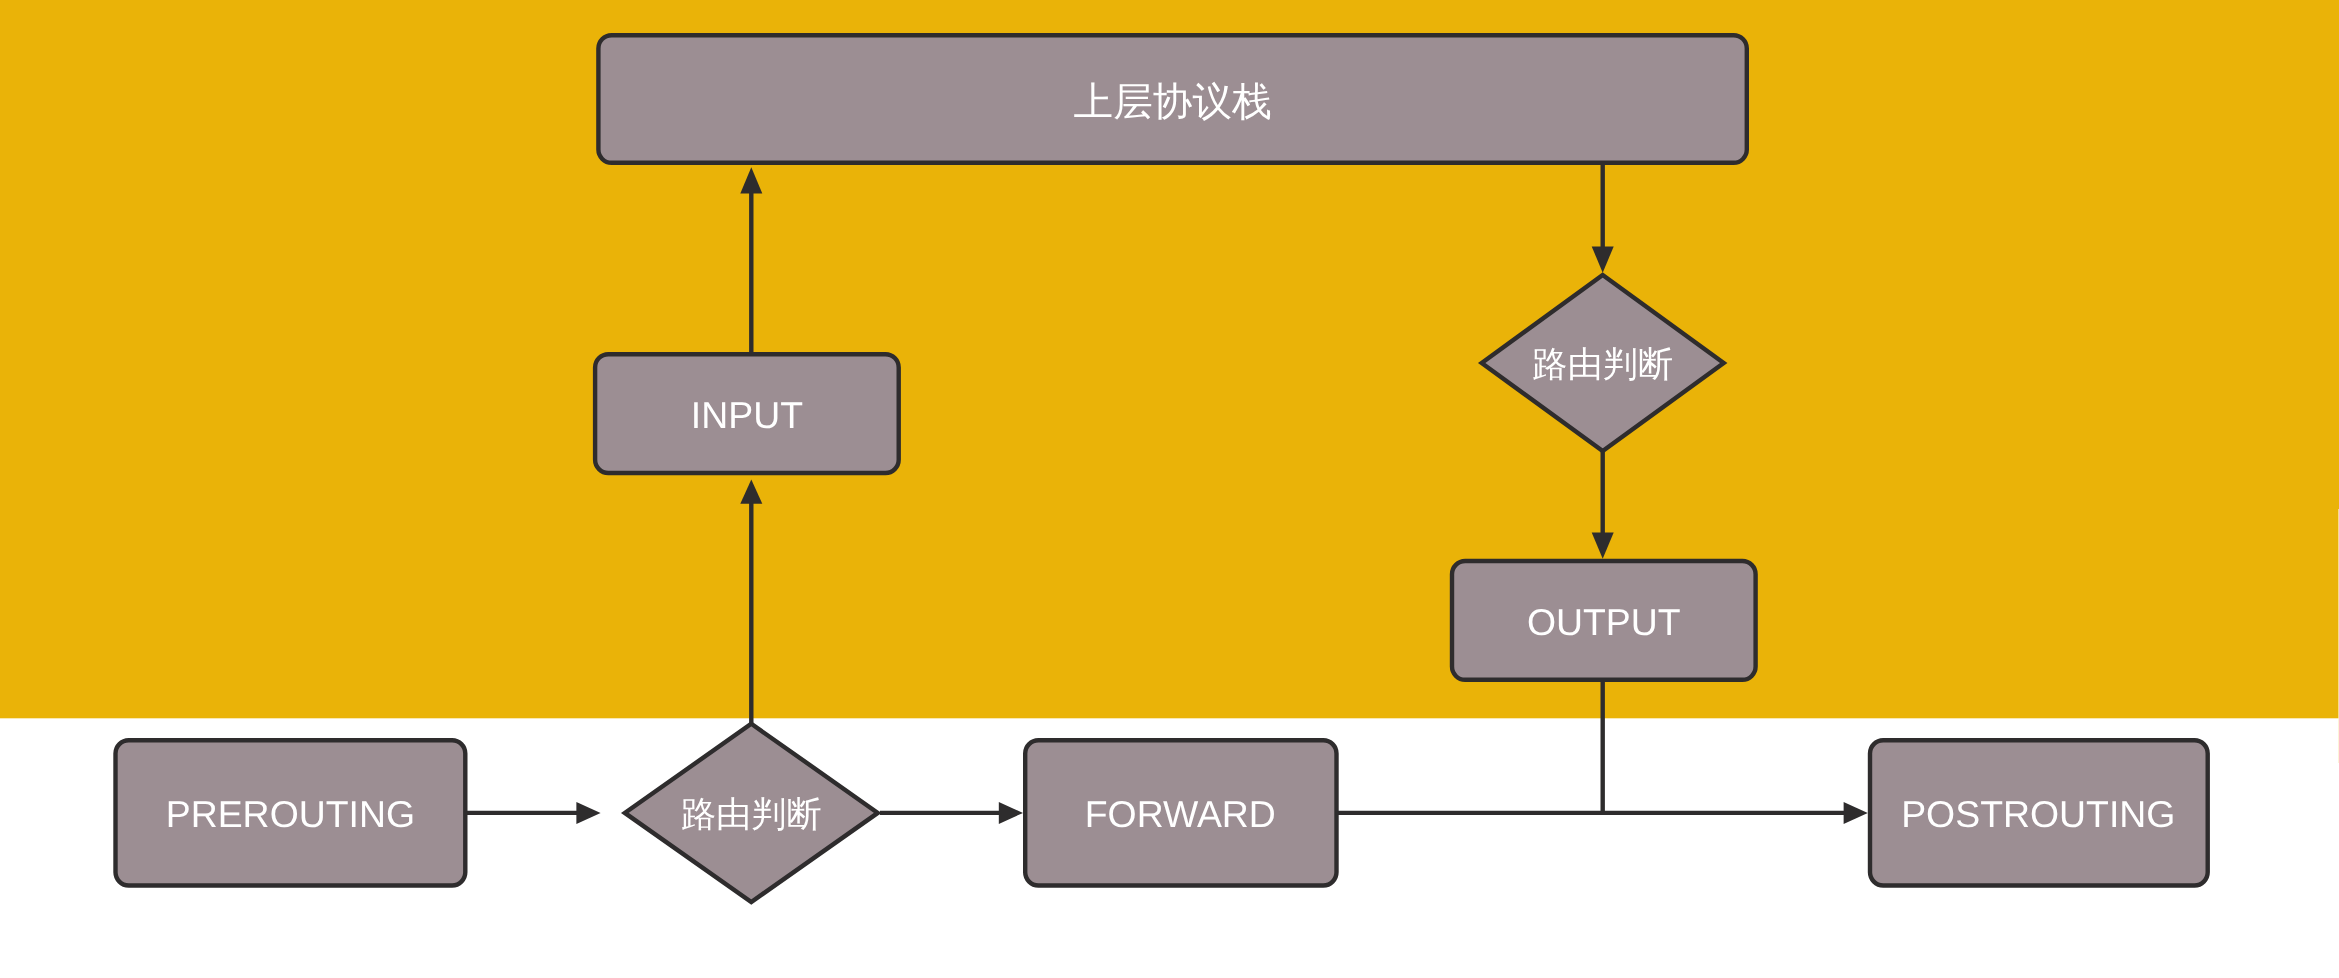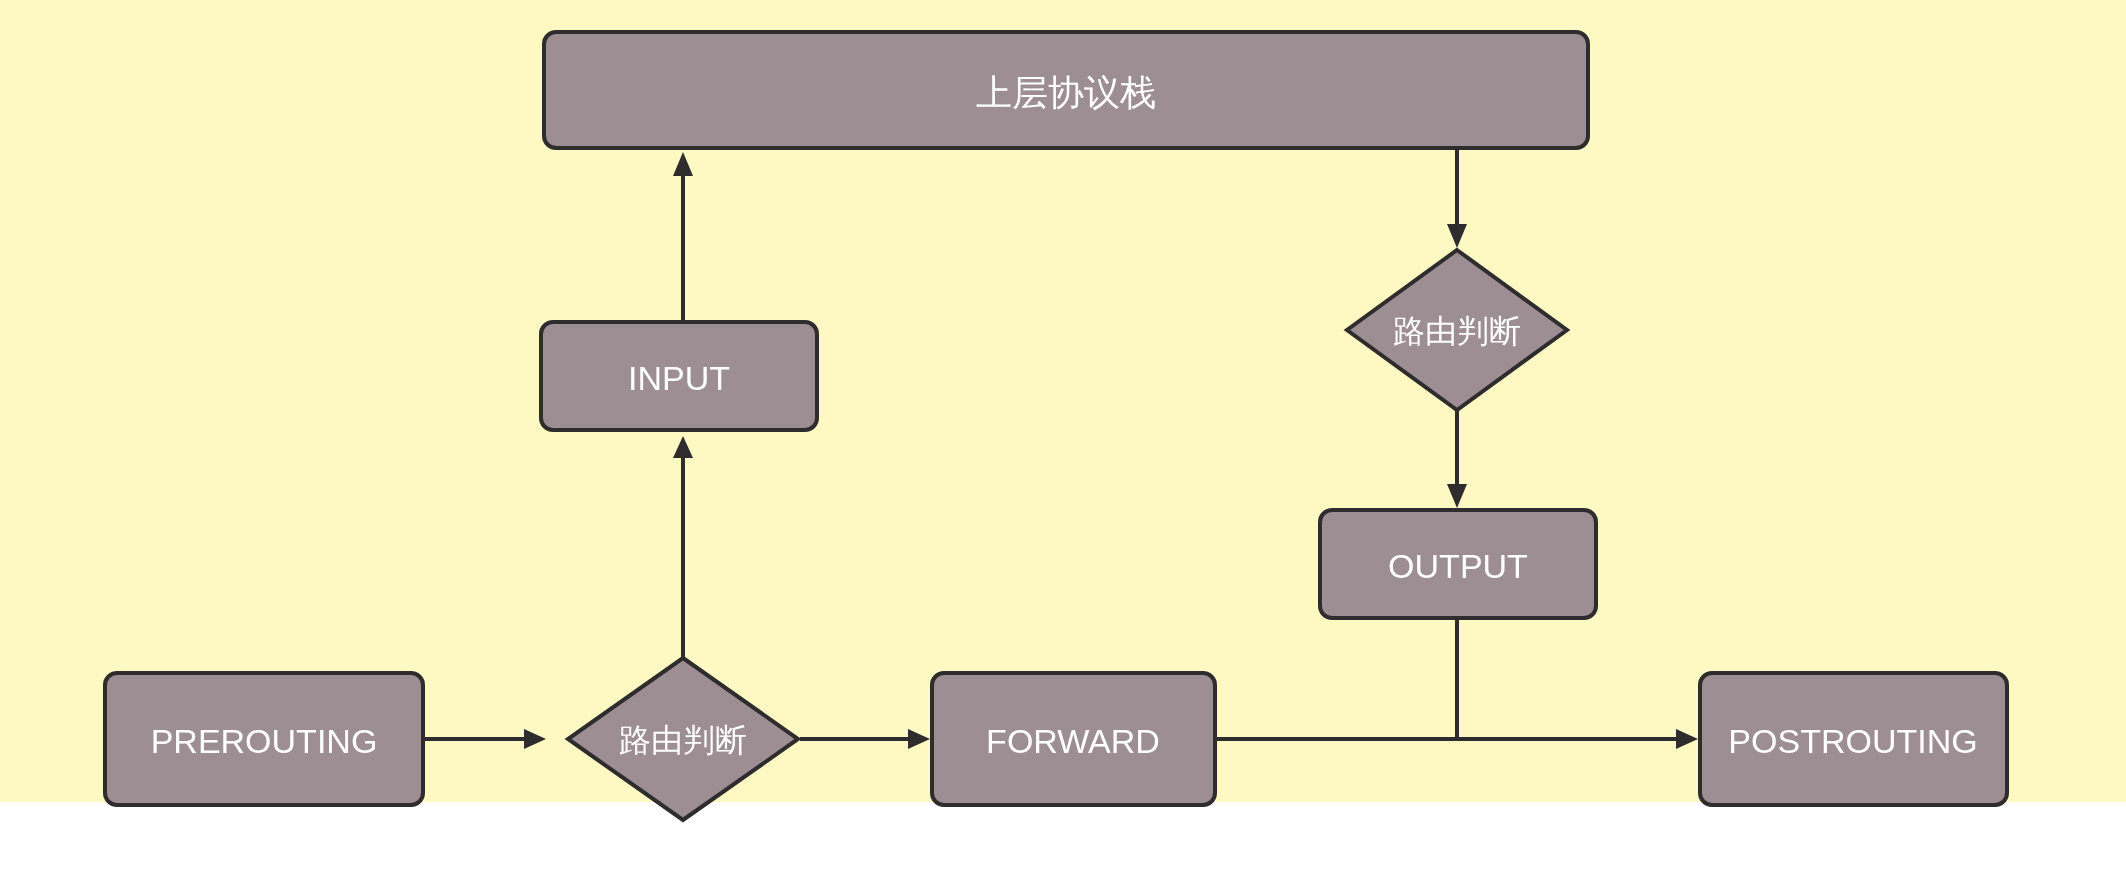--- a/index.html
+++ b/index.html
@@ -9,22 +9,22 @@
   }
   body {
     width: 2126px;
     height: 889px;
     font-family: "Liberation Sans", sans-serif;
     overflow: hidden;
   }
   #diagram-root {
     position: relative;
     width: 2126px;
-    height: 802px;
-    background: #fef9c3;
+    height: 653px;
+    background: #eab308;
   }
   svg#flowchart {
     display: block;
     width: 2126px;
     height: 889px;
   }
   .node-shape {
     fill: #9c8e93;
     stroke: #2e2c2d;
     stroke-width: 4;

